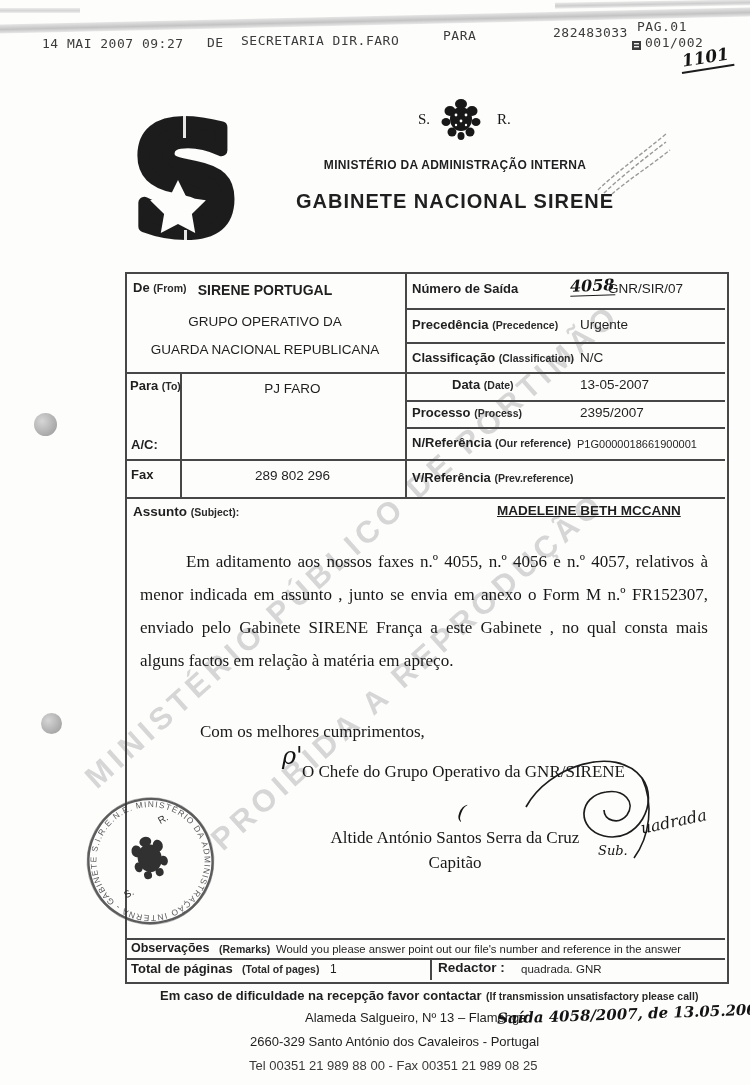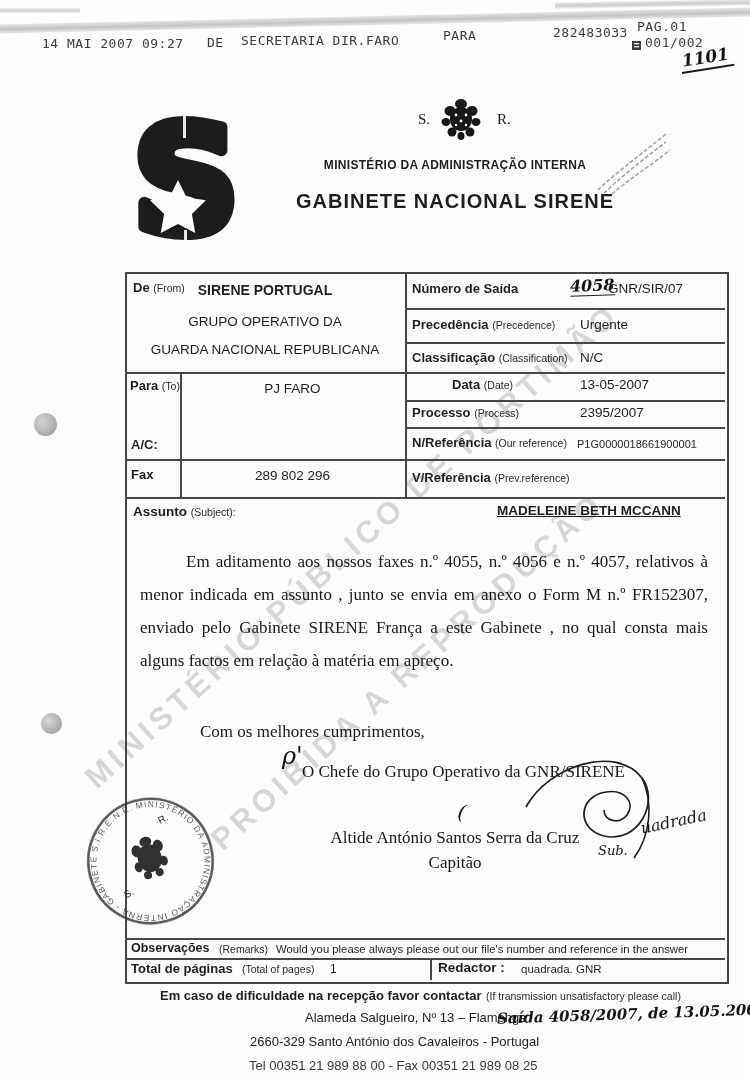--- a/index.html
+++ b/index.html
@@ -1,21 +1,21 @@
 <!DOCTYPE html>
 <html><head>
 <meta charset="utf-8">
 <style>
   html,body{margin:0;padding:0;background:#e8e8e8;}
   .page{position:relative;width:750px;height:1085px;background:#fdfdfc;overflow:hidden;
         font-family:"Liberation Sans",sans-serif;color:#1f1f1f;}
   .abs{position:absolute;}
   .faxmono{font-family:"DejaVu Sans Mono",monospace;font-size:13px;color:#3c3c3c;letter-spacing:.5px;white-space:nowrap;}
   .lbl{font-weight:bold;font-size:13px;white-space:nowrap;}
-  .sub{font-size:10.5px;font-weight:normal;color:#2a2a2a;}
+  .sub{font-size:10.5px;font-weight:bold;color:#2a2a2a;}
   .val{font-size:13.5px;white-space:nowrap;}
   .ctr{text-align:center;}
   .serif{font-family:"Liberation Serif",serif;font-size:17px;color:#181818;}
   .hand{font-family:"DejaVu Serif",serif;font-style:italic;font-weight:bold;color:#141414;white-space:nowrap;}
   .boxline{position:absolute;background:#474747;}
   .wm{position:absolute;font-weight:bold;color:#bdbdbd;opacity:.6;letter-spacing:5px;
       transform-origin:left bottom;transform:rotate(-42deg);white-space:nowrap;z-index:0;
       font-family:"Liberation Sans",sans-serif;}
   .z{z-index:2;}
   .streak{position:absolute;background:linear-gradient(to bottom,#e0e0e0,#b9b9b9 55%,#e6e6e6);}
@@ -212,21 +212,21 @@
           <ellipse cx="67" cy="86" rx="4" ry="4"></ellipse>
         <ellipse cx="79" cy="86" rx="4" ry="4"></ellipse>
       </g>
       <text x="40" y="103" font-size="10" fill="#222" transform="rotate(-14 40 103)">S.</text>
       <text x="92" y="40" font-size="10" fill="#222" transform="rotate(-14 92 40)">R.</text>
     </svg>
   </span>
 
   <span class="abs z lbl" style="left:131px;top:941px;font-size:12.5px;">Observações</span>
   <span class="abs z sub" style="left:219px;top:943px;">(Remarks)</span>
-  <span class="abs z" style="left:276px;top:943px;font-size:11.3px;white-space:nowrap;">Would you please always please out our file's number and reference in the answer</span>
+  <span class="abs z" style="left:276px;top:943px;font-size:11.3px;white-space:nowrap;">Would you please answer point out our file's number and reference in the answer</span>
 
   <span class="abs z lbl" style="left:131px;top:961px;font-size:13px;">Total de páginas</span>
   <span class="abs z sub" style="left:242px;top:963px;">(Total of pages)</span>
   <span class="abs z val" style="left:330px;top:962px;font-size:12px;">1</span>
   <span class="abs z lbl" style="left:438px;top:960px;font-size:13.5px;">Redactor :</span>
   <span class="abs z" style="left:513px;top:963px;font-size:11.5px;margin-left:8px;">quadrada. GNR</span>
 
   <span class="abs z" style="left:160px;top:986px;white-space:nowrap;">
     <span class="lbl" style="font-size:13px;">Em caso de dificuldade na recepção favor contactar</span>
     <span class="sub">(If transmission unsatisfactory please call)</span>

